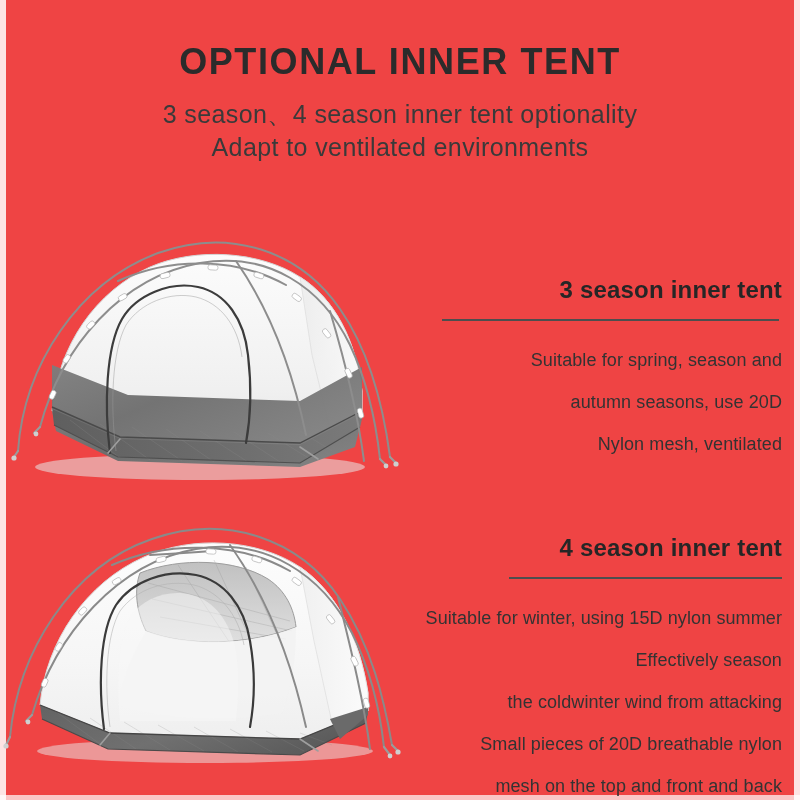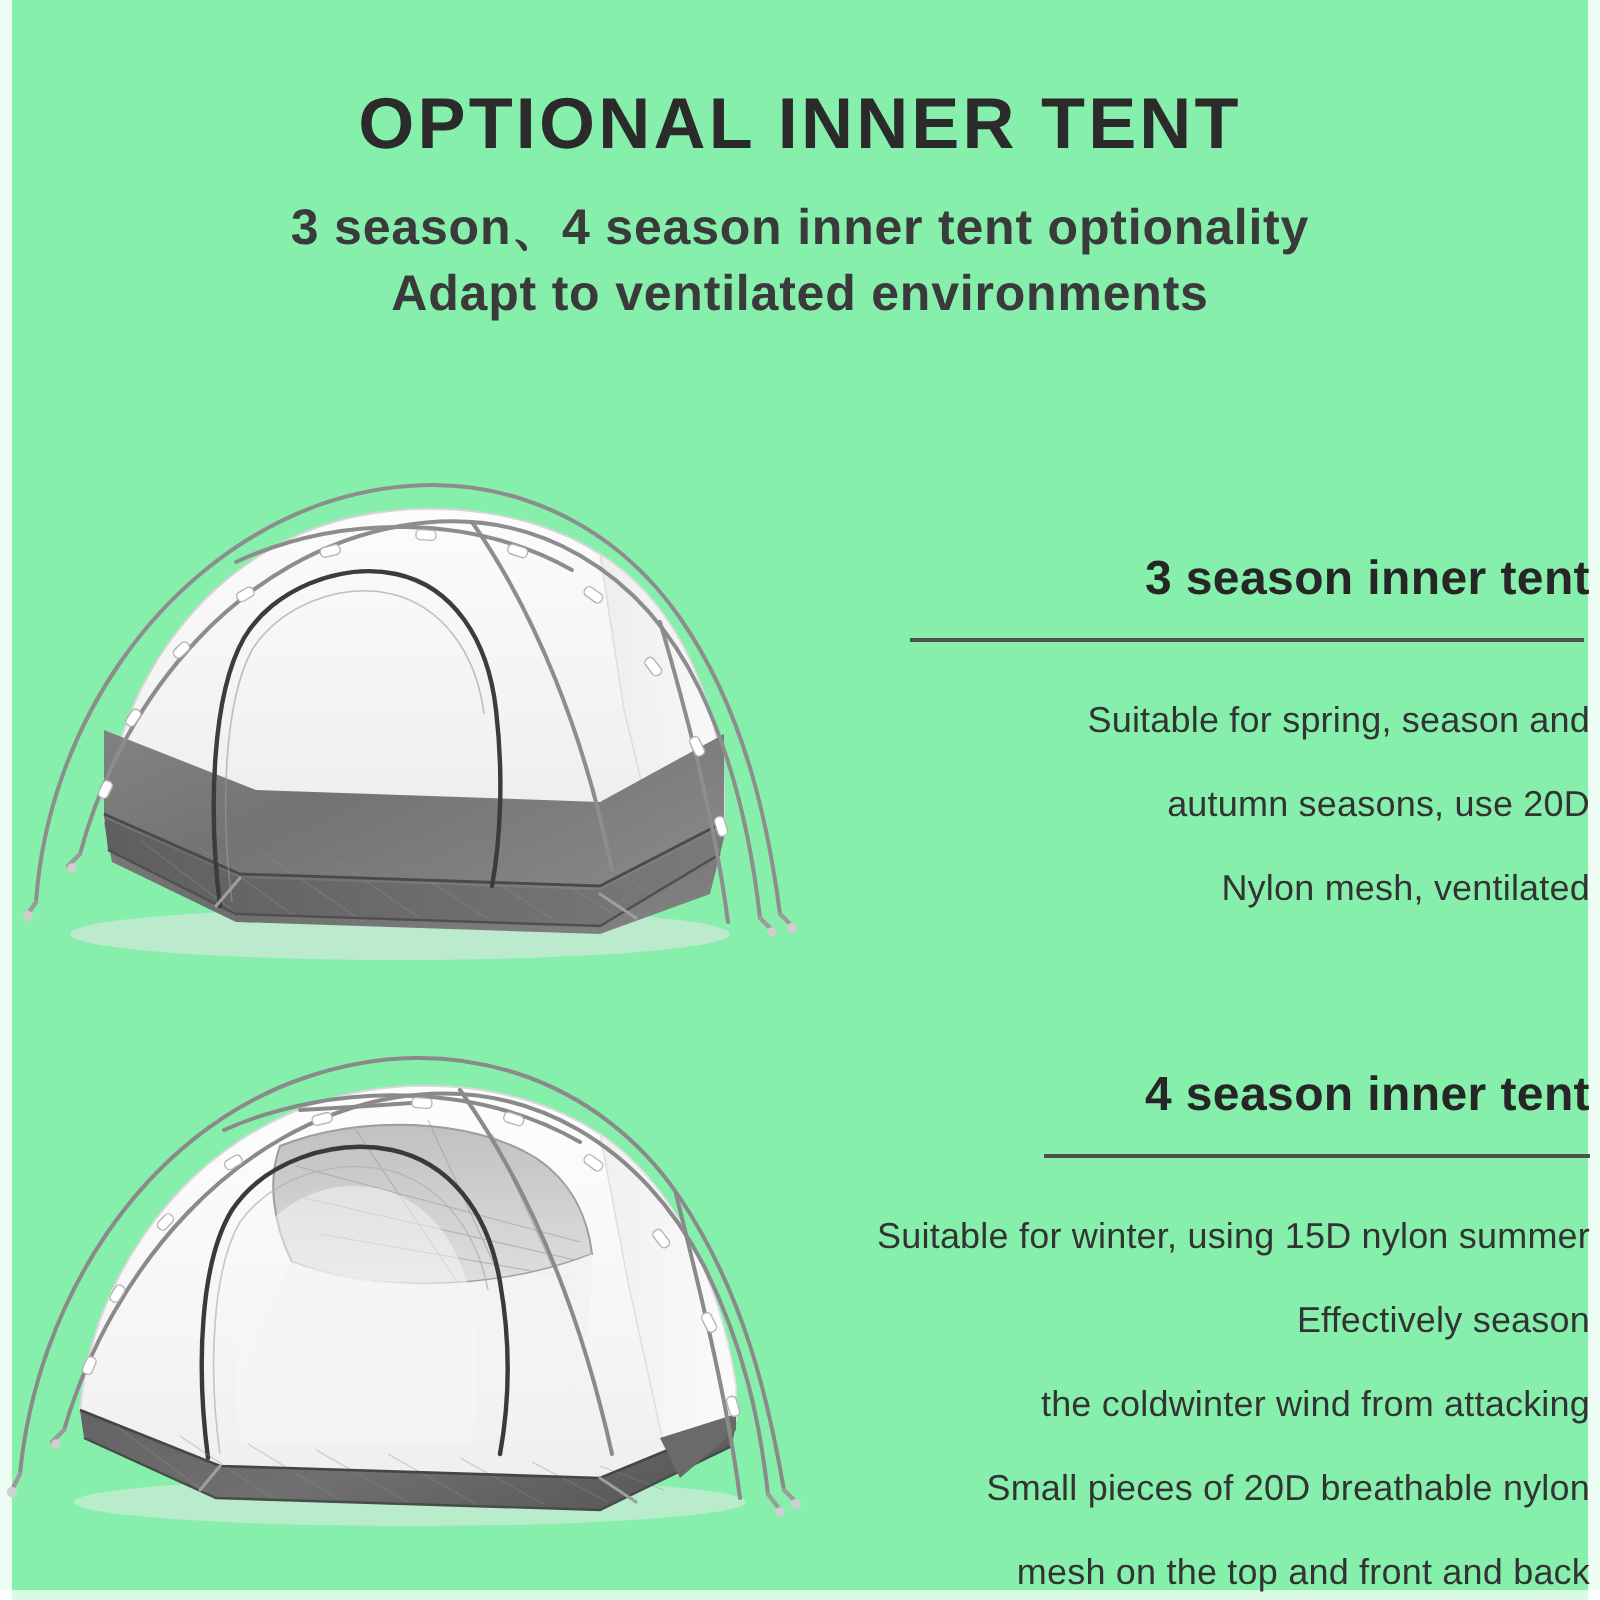--- a/index.html
+++ b/index.html
@@ -5,50 +5,50 @@
   html,body{margin:0;padding:0;}
   body{
     width:800px;height:800px;
     background:#ffffff;
     font-family:"Liberation Sans", sans-serif;
     overflow:hidden;
   }
   .page{
     position:relative;
     width:800px;height:800px;
-    background:#86efac;
+    background:#ef4444;
     box-sizing:border-box;
   }
   
   .edge-left{position:absolute;left:0;top:0;width:6px;height:800px;background:#ffffff;opacity:.85;}
   .edge-right{position:absolute;right:0;top:0;width:6px;height:800px;background:#ffffff;opacity:.85;}
   .edge-bottom{position:absolute;left:0;bottom:0;width:800px;height:5px;background:#ffffff;opacity:.7;}
 
   
   .header{position:absolute;left:0;top:40px;width:800px;text-align:center;}
   .title{
     font-size:36px;font-weight:bold;color:#2b2b2b;
     letter-spacing:1.6px;line-height:44px;margin:0;
   }
   .subtitle{
     margin:14px 0 0 0;
     font-size:25px;color:#3a3a3a;line-height:33px;
-    letter-spacing:.4px;font-weight:700;
+    letter-spacing:.4px;font-weight:400;
   }
   .subtitle div{white-space:nowrap;}
 
   
   .section{position:absolute;left:0;width:800px;}
   #section-1{top:215px;height:290px;}
   #section-2{top:505px;height:285px;}
 
   .art{position:absolute;left:0;top:0;width:430px;height:100%;}
   .art svg{display:block;width:100%;height:100%;}
 
-  .info{position:absolute;right:5px;top:0;text-align:right;}
+  .info{position:absolute;right:18px;top:0;text-align:right;}
   .sec-heading{
     font-size:24px;font-weight:bold;color:#262626;
     letter-spacing:.2px;margin:0;line-height:30px;white-space:nowrap;
   }
   .rule{height:2px;background:#4e4e4e;margin:14px 0 0 0;}
   .body-text{margin:18px 0 0 0;font-size:18px;color:#333333;line-height:42px;letter-spacing:.1px;}
   .body-text div{white-space:nowrap;}
 
   #info-1{top:60px;width:340px;}
   #info-1 .rule{width:337px;}

